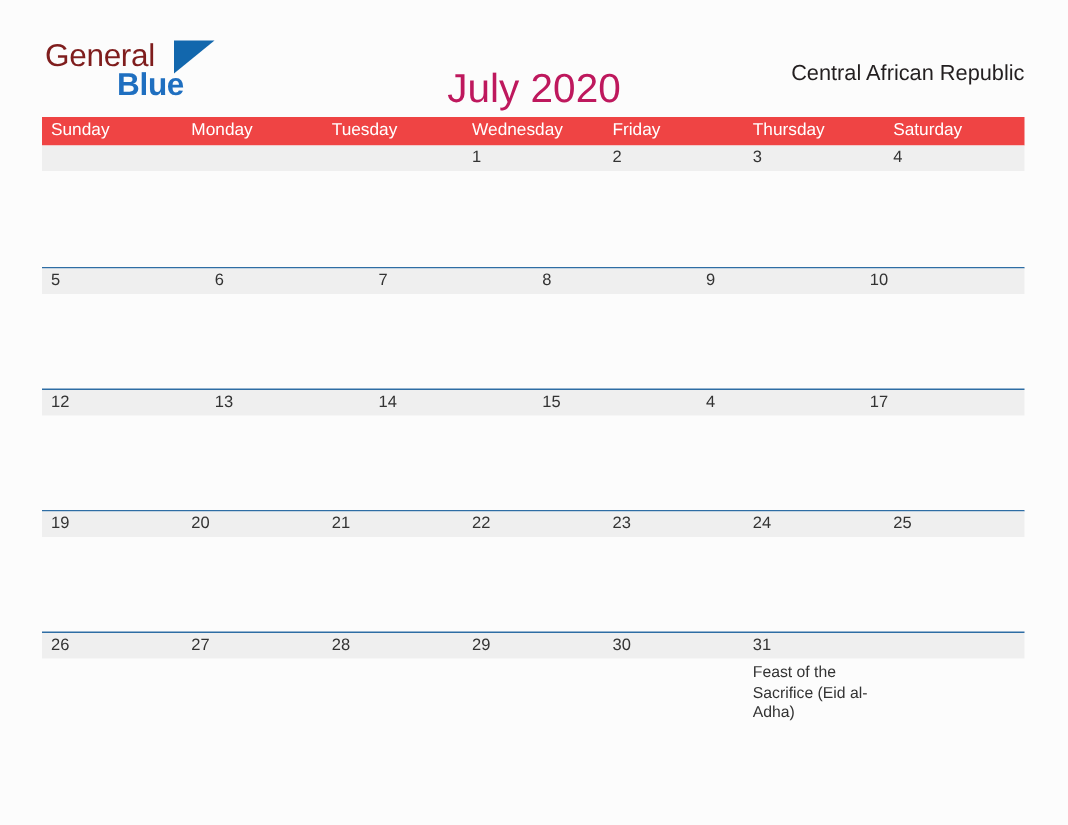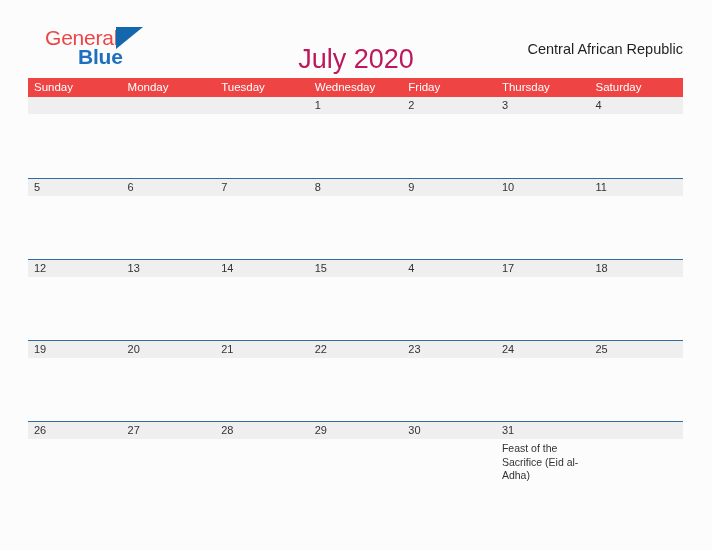--- a/index.html
+++ b/index.html
@@ -25,24 +25,24 @@
   .logo {
     position: absolute;
     left: 30px;
     top: 26px;
     width: 180px;
     height: 46px;
     user-select: none;
   }
   .logo-general {
     position: absolute;
-    left: 15px;
+    left: 0;
     top: 0px;
     font-size: 21px;
-    color: #ef4444;
+    color: #7f1d1d;
     letter-spacing: -0.2px;
     line-height: 24px;
   }
   .logo-blue {
     position: absolute;
     left: 48px;
     top: 19px;
     font-size: 21px;
     color: #1f6fc0;
     letter-spacing: -0.2px;
@@ -215,45 +215,39 @@
         </div>
         <div class="day-cell">
           <span class="day-num">8</span>
         </div>
         <div class="day-cell">
           <span class="day-num">9</span>
         </div>
         <div class="day-cell">
           <span class="day-num">10</span>
         </div>
-        <div class="day-cell">
-          <span class="day-num">11</span>
-        </div>
       </div>
       <div class="week-row">
         <div class="day-cell">
           <span class="day-num">12</span>
         </div>
         <div class="day-cell">
           <span class="day-num">13</span>
         </div>
         <div class="day-cell">
           <span class="day-num">14</span>
         </div>
         <div class="day-cell">
           <span class="day-num">15</span>
         </div>
         <div class="day-cell">
           <span class="day-num">4</span>
         </div>
         <div class="day-cell">
           <span class="day-num">17</span>
-        </div>
-        <div class="day-cell">
-          <span class="day-num">18</span>
         </div>
       </div>
       <div class="week-row">
         <div class="day-cell">
           <span class="day-num">19</span>
         </div>
         <div class="day-cell">
           <span class="day-num">20</span>
         </div>
         <div class="day-cell">

